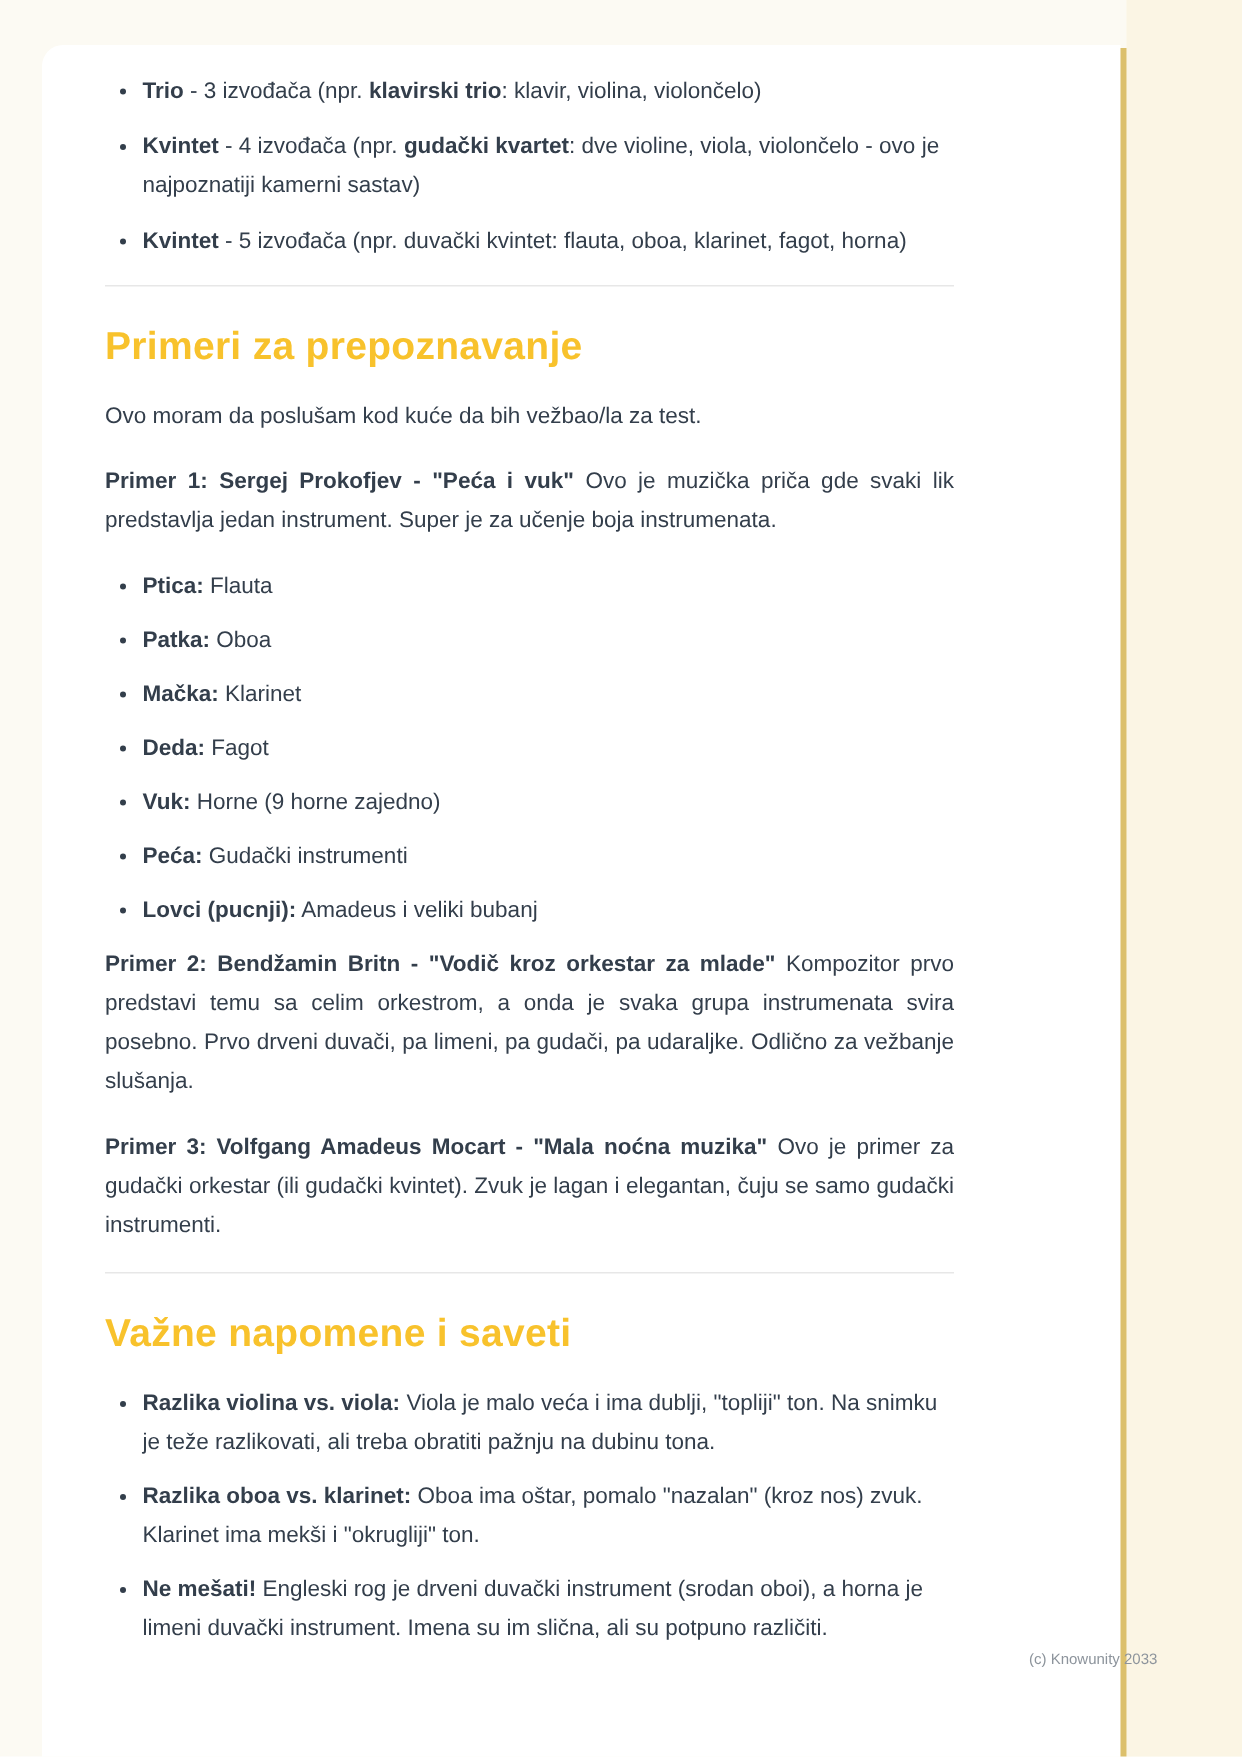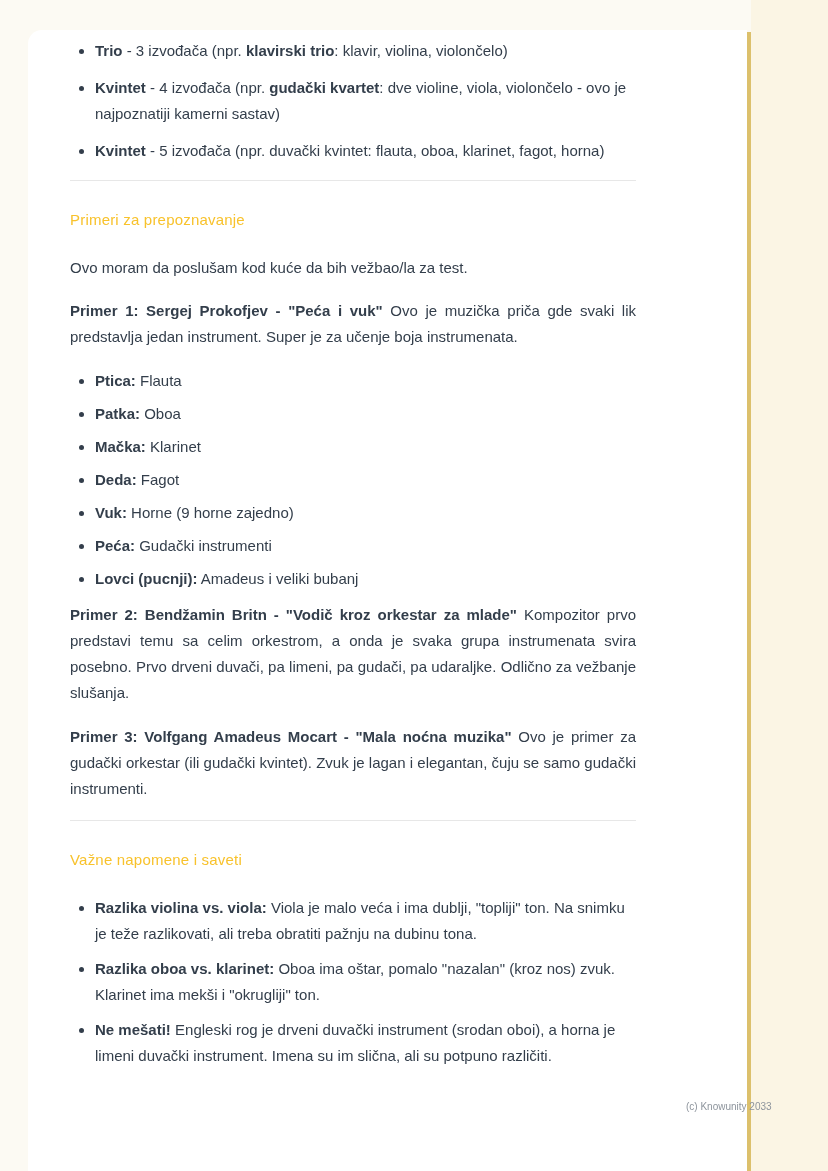--- a/index.html
+++ b/index.html
@@ -34,32 +34,32 @@
   }
   .content{
     position:absolute;left:42px;top:8px;width:566px;
     font-size:15px;line-height:26px;
   }
   ul.list{
     list-style:disc outside;
     padding-left:25px;
     margin:0;
   }
-  ul.list li{margin-bottom:11px;}
+  ul.list li{margin-bottom:11px;margin-top:10px;}
   ul.characters li{margin-bottom:7px;}
   ul.characters{margin-bottom:10px;}
   ul.notes li{margin-bottom:9px;}
   strong{font-weight:700;}
   hr.divider{
     border:none;border-top:1px solid var(--divider);
     margin:16px 0 24px 0;
   }
   h2.heading{
     color:var(--heading);
-    font-size:15px;line-height:30px;font-weight:400;
+    font-size:26px;line-height:30px;font-weight:700;
     margin:0 0 20px 0;
     letter-spacing:0.2px;
   }
   p.para{margin:0 0 17px 0;}
   p.primer{margin:0 0 18px 0;text-align:justify;}
   .watermark{
     position:absolute;left:686px;top:1100px;z-index:3;
     font-size:10px;line-height:14px;color:var(--watermark);
     white-space:nowrap;
   }

